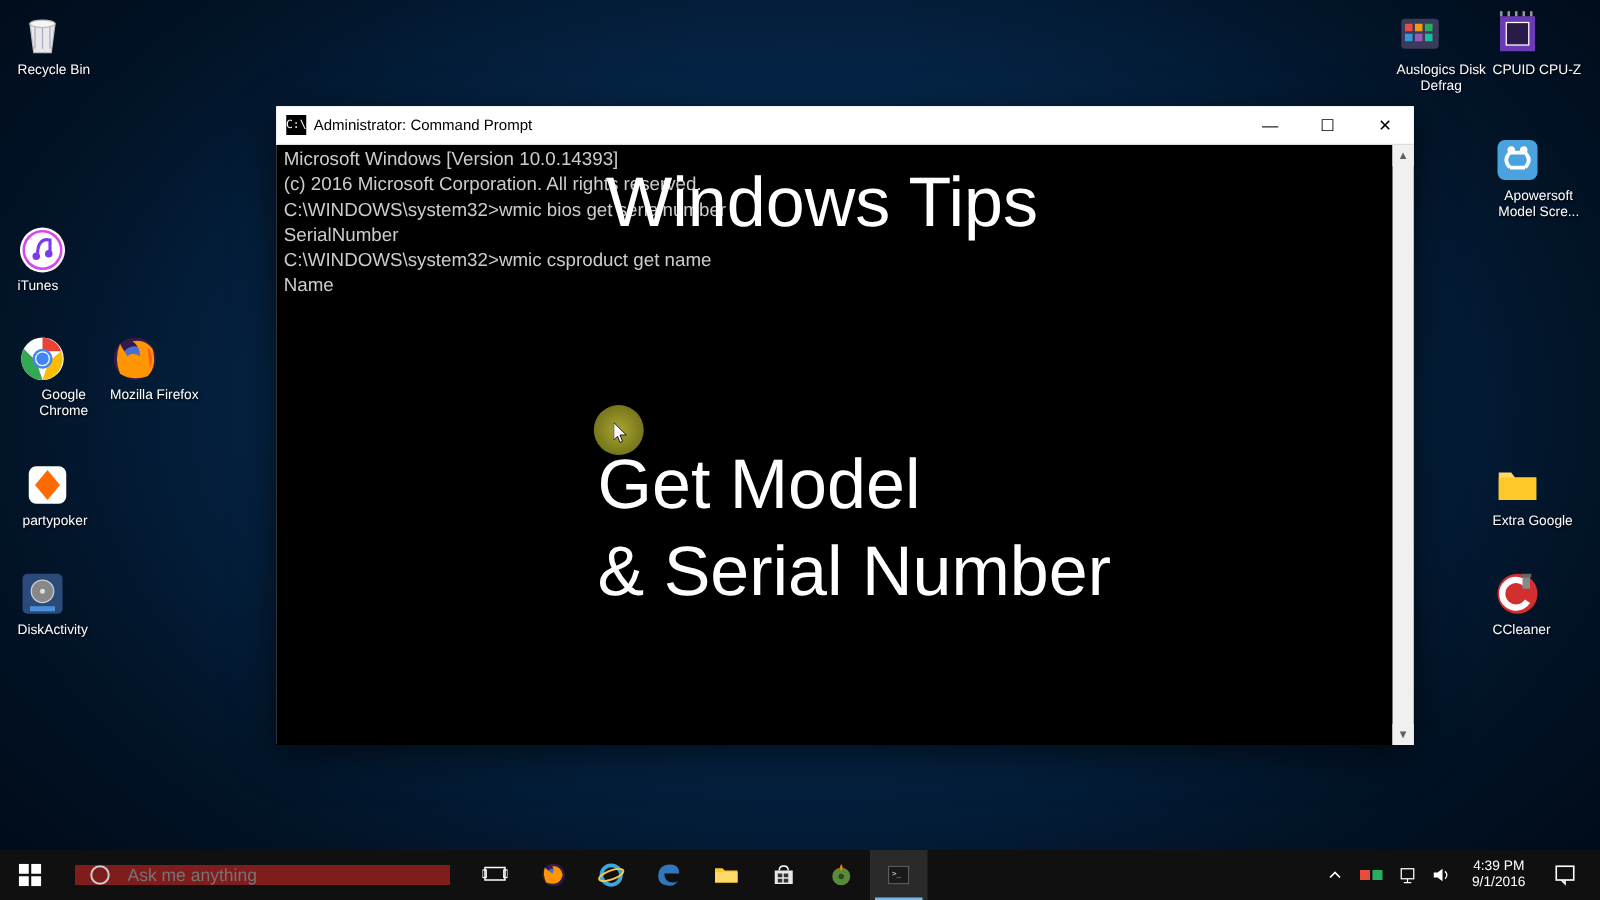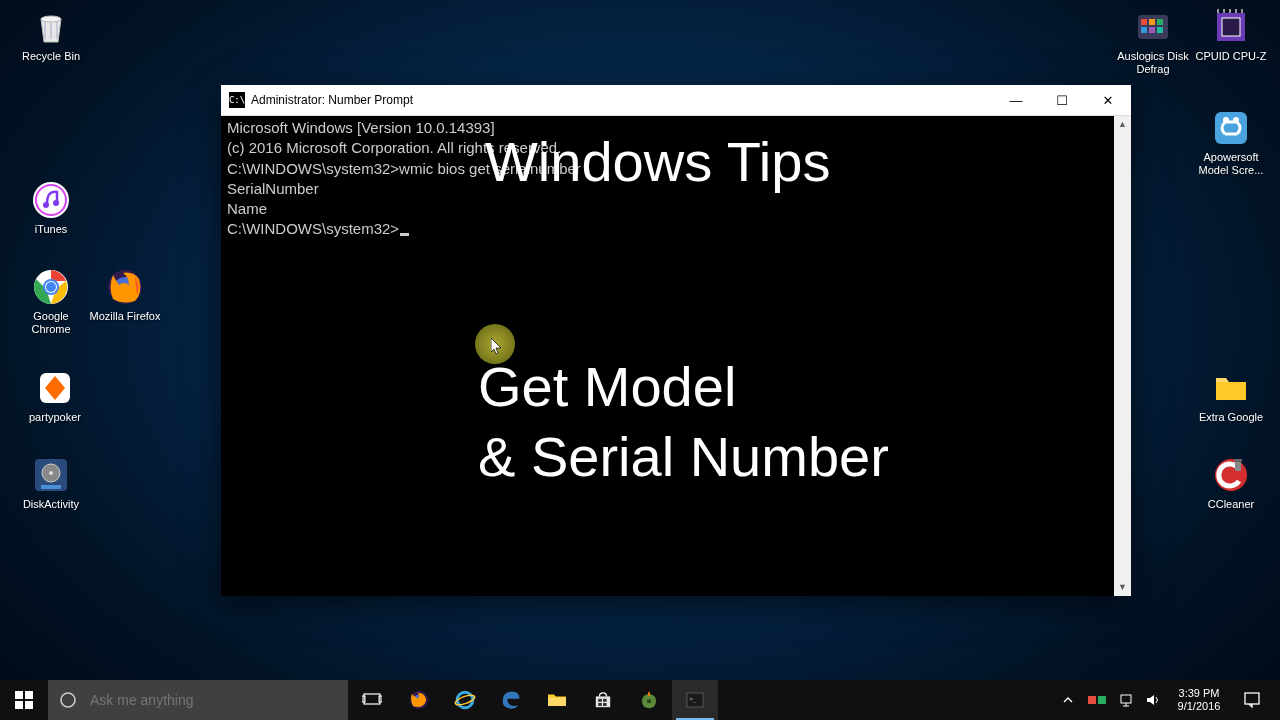--- a/index.html
+++ b/index.html
@@ -1,18 +1,18 @@
 <!DOCTYPE html>
 <html><head>
 <meta charset="utf-8">
 <style>
 html,body{margin:0;padding:0;width:1280px;height:720px;overflow:hidden;font-family:"Segoe UI",Tahoma,sans-serif;background:#001a33}
 body{background:radial-gradient(ellipse 900px 600px at 50% 45%,#0a3a6a 0%,#062a50 35%,#021428 70%,#000814 100%)}
 
-.desktop-icon{position:absolute;width:74px;display:flex;flex-direction:column;align-items:center;cursor:pointer}
+.desktop-icon{position:absolute;width:74px;display:flex;flex-direction:column;align-items:flex-start;cursor:pointer}
 .desktop-icon .ico{width:40px;height:40px;display:flex;align-items:center;justify-content:center}
 .desktop-icon .lbl{color:#fff;font-size:11px;text-align:center;margin-top:3px;text-shadow:1px 1px 2px rgba(0,0,0,.8);line-height:1.2;max-width:74px;word-wrap:break-word}
 
 .recycle svg,.generic-ico svg{width:40px;height:40px}
 
 .cmd-window{position:absolute;left:221px;top:85px;width:910px;height:510px;background:#fff;box-shadow:0 8px 30px rgba(0,0,0,.6)}
 .titlebar{height:30px;background:#fff;display:flex;align-items:center;border-bottom:1px solid #ddd}
 .titlebar .t-icon{width:16px;height:16px;background:#000;margin:0 6px 0 8px;display:flex;align-items:center;justify-content:center;color:#fff;font-size:9px;font-family:monospace}
 .titlebar .t-title{flex:1;font-size:12px;color:#000}
 .titlebar .win-btn{width:46px;height:30px;display:flex;align-items:center;justify-content:center;font-size:13px;color:#000}
@@ -25,21 +25,21 @@
 
 .overlay-text{position:absolute;color:#fff;font-size:56px;font-weight:400;font-family:"Segoe UI Light","Segoe UI",sans-serif;text-align:center;line-height:1.15}
 
 .mouse-spot{position:absolute;width:40px;height:40px;border-radius:50%;background:radial-gradient(circle,#c9c43a 0%,#8a8a20 70%,transparent 100%);opacity:.85}
 .mouse-cursor{position:absolute;width:12px;height:18px}
 
 .taskbar{position:absolute;left:0;bottom:0;width:100%;height:40px;background:#101010;display:flex;align-items:stretch}
 .tb-btn{height:40px;display:flex;align-items:center;justify-content:center;color:#fff}
 .start{width:48px}
 .start svg{width:18px;height:18px}
-.search{width:300px;display:flex;align-items:center;background:#404040;margin:0}
+.search{width:300px;display:flex;align-items:center;background:#7f1d1d;margin:12px}
 .search .s-icon{width:40px;display:flex;align-items:center;justify-content:center;color:#ccc}
 .search input{flex:1;background:transparent;border:none;color:#999;font-size:14px;outline:none}
 .taskview{width:48px}
 .task-icons{display:flex;align-items:stretch}
 .task-icons .tb-btn{width:46px;position:relative}
 .task-icons .tb-btn.active::after{content:"";position:absolute;bottom:0;left:4px;right:4px;height:2px;background:#76b9ed}
 .task-icons .tb-btn.active{background:#2a2a2a}
 .tray{margin-left:auto;display:flex;align-items:center;padding-right:2px}
 .tray .tb-btn{width:26px;font-size:13px}
 .tray .clock{width:66px;flex-direction:column;font-size:11px;line-height:1.15}
@@ -183,36 +183,36 @@
         <rect x="24" y="6" width="6" height="10" fill="#888"></rect>
         <rect x="23" y="4" width="8" height="3" fill="#666"></rect>
       </svg>
   </div>
   <div class="lbl">CCleaner</div>
 </div>
 
 <div class="cmd-window">
   <div class="titlebar">
     <div class="t-icon">C:\</div>
-    <div class="t-title">Administrator: Number Prompt</div>
+    <div class="t-title">Administrator: Command Prompt</div>
     <div class="win-btn">—</div>
     <div class="win-btn">☐</div>
     <div class="win-btn close">✕</div>
   </div>
   <div class="cmd-body">
     <div class="cmd-line">Microsoft Windows [Version 10.0.14393]</div>
     <div class="cmd-line">(c) 2016 Microsoft Corporation. All rights reserved.</div>
     <div class="cmd-line"></div>
     <div class="cmd-line">C:\WINDOWS\system32&gt;wmic bios get serialnumber</div>
     <div class="cmd-line">SerialNumber</div>
     <div class="cmd-line"></div>
+    <div class="cmd-line">C:\WINDOWS\system32&gt;wmic csproduct get name</div>
     <div class="cmd-line">Name</div>
     <div class="cmd-line"></div>
     <div class="cmd-line"></div>
-    <div class="cmd-line"><span>C:\WINDOWS\system32&gt;</span><span class="cursor"></span></div>
     <div class="scroll-track"></div>
     <div class="scroll-up">▲</div>
     <div class="scroll-down">▼</div>
   </div>
 </div>
 
 <div class="overlay-text" style="left:485px;top:130px">Windows Tips</div>
 <div class="overlay-text" style="left:478px;top:355px">Get Model</div>
 <div class="overlay-text" style="left:478px;top:425px">&amp; Serial Number</div>
 
@@ -310,21 +310,21 @@
           <path d="M7 11 L7 14 M4 14 L10 14" stroke="#fff"></path>
         </svg>
       </div>
     <div class="tb-btn">
         <svg width="16" height="16" viewBox="0 0 16 16">
           <path d="M2 6 L5 6 L9 3 L9 13 L5 10 L2 10 Z" fill="#fff"></path>
           <path d="M11 5 Q14 8 11 11" stroke="#fff" fill="none"></path>
         </svg>
       </div>
     <div class="tb-btn clock">
-      <div>3:39 PM</div>
+      <div>4:39 PM</div>
       <div>9/1/2016</div>
     </div>
     <div class="tb-btn notif">
         <svg width="18" height="18" viewBox="0 0 18 18">
           <rect x="2" y="2" width="14" height="11" fill="none" stroke="#fff" stroke-width="1.3"></rect>
           <path d="M6 13 L9 16 L9 13" fill="none" stroke="#fff" stroke-width="1.3"></path>
         </svg>
       </div>
     <div class="tb-btn" style="width:6px"></div>
   </div>

